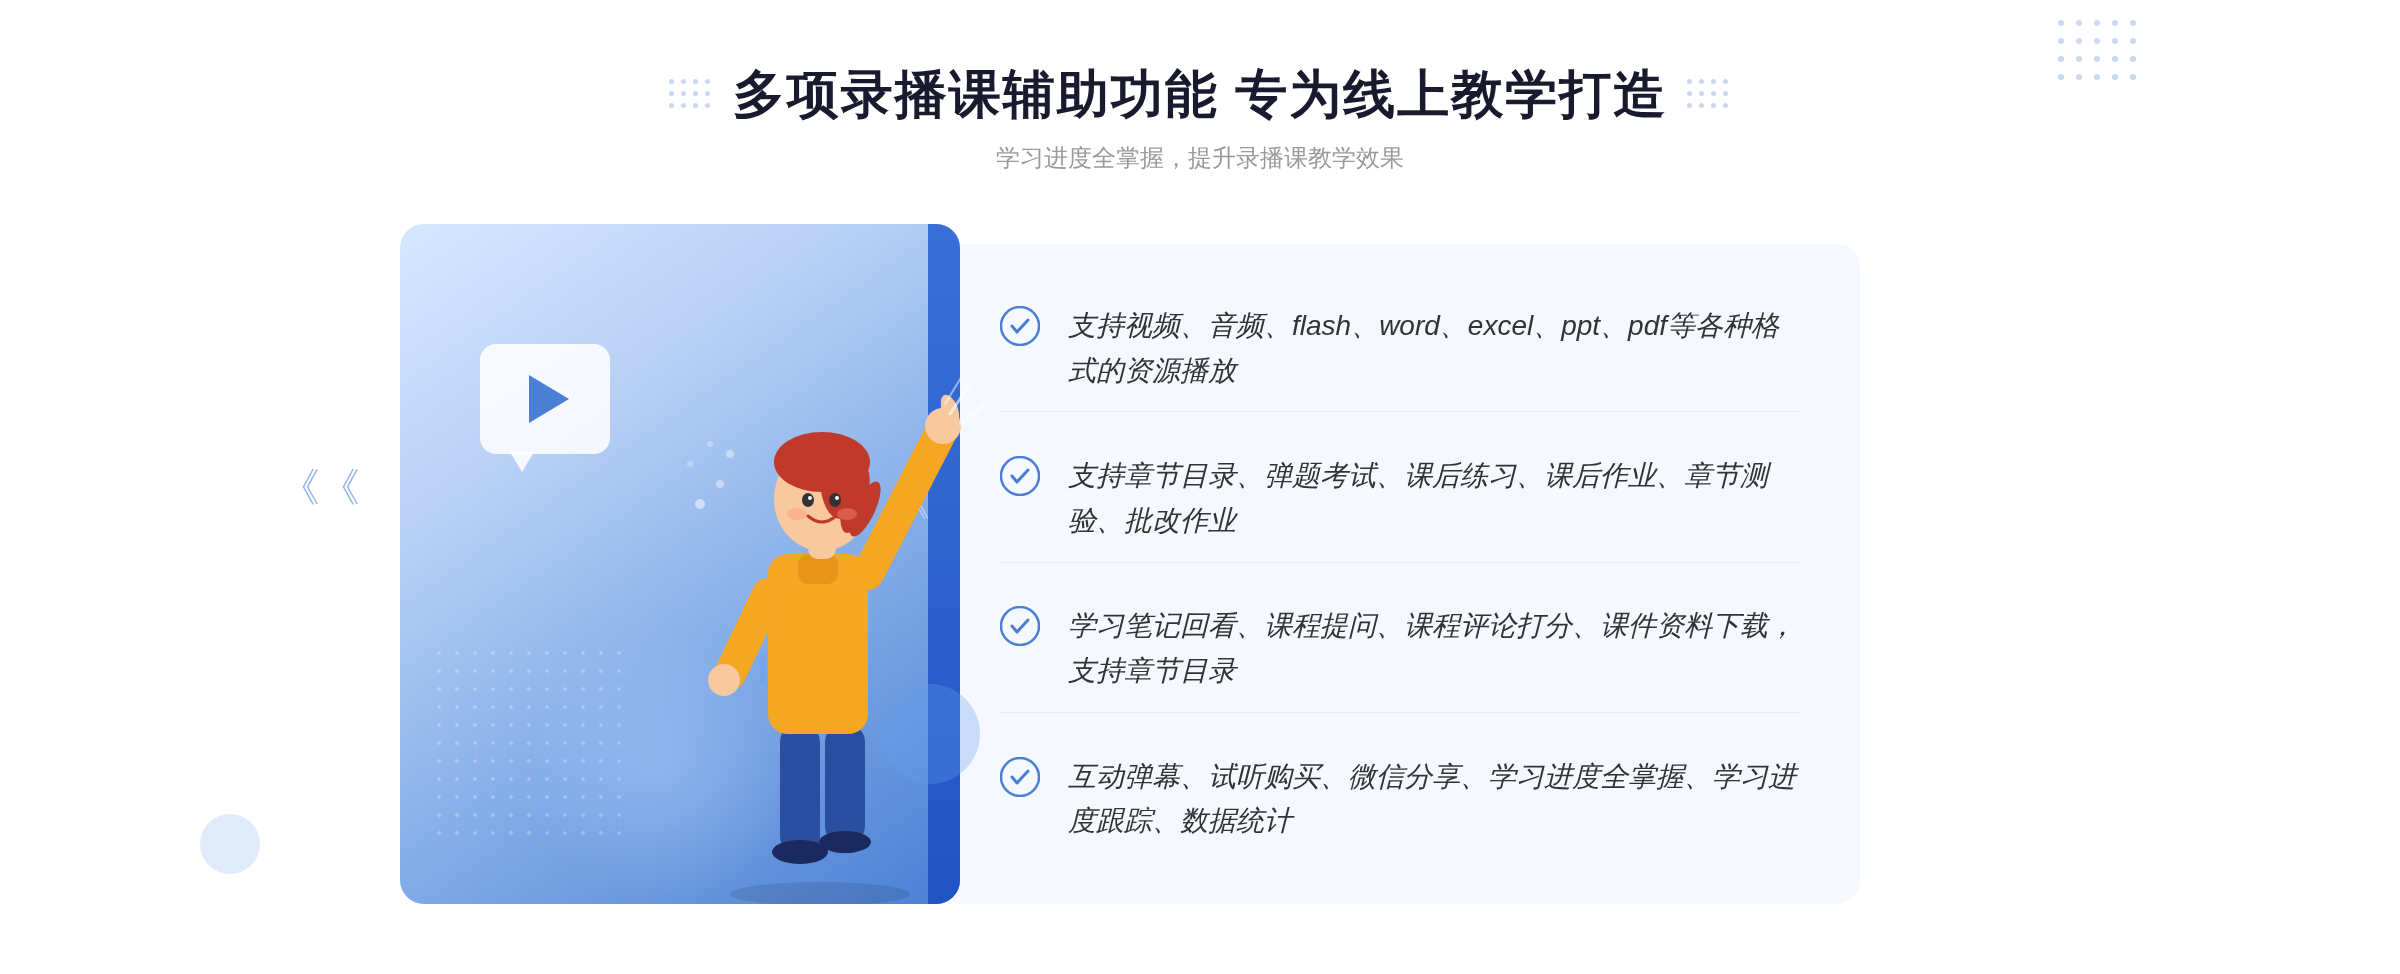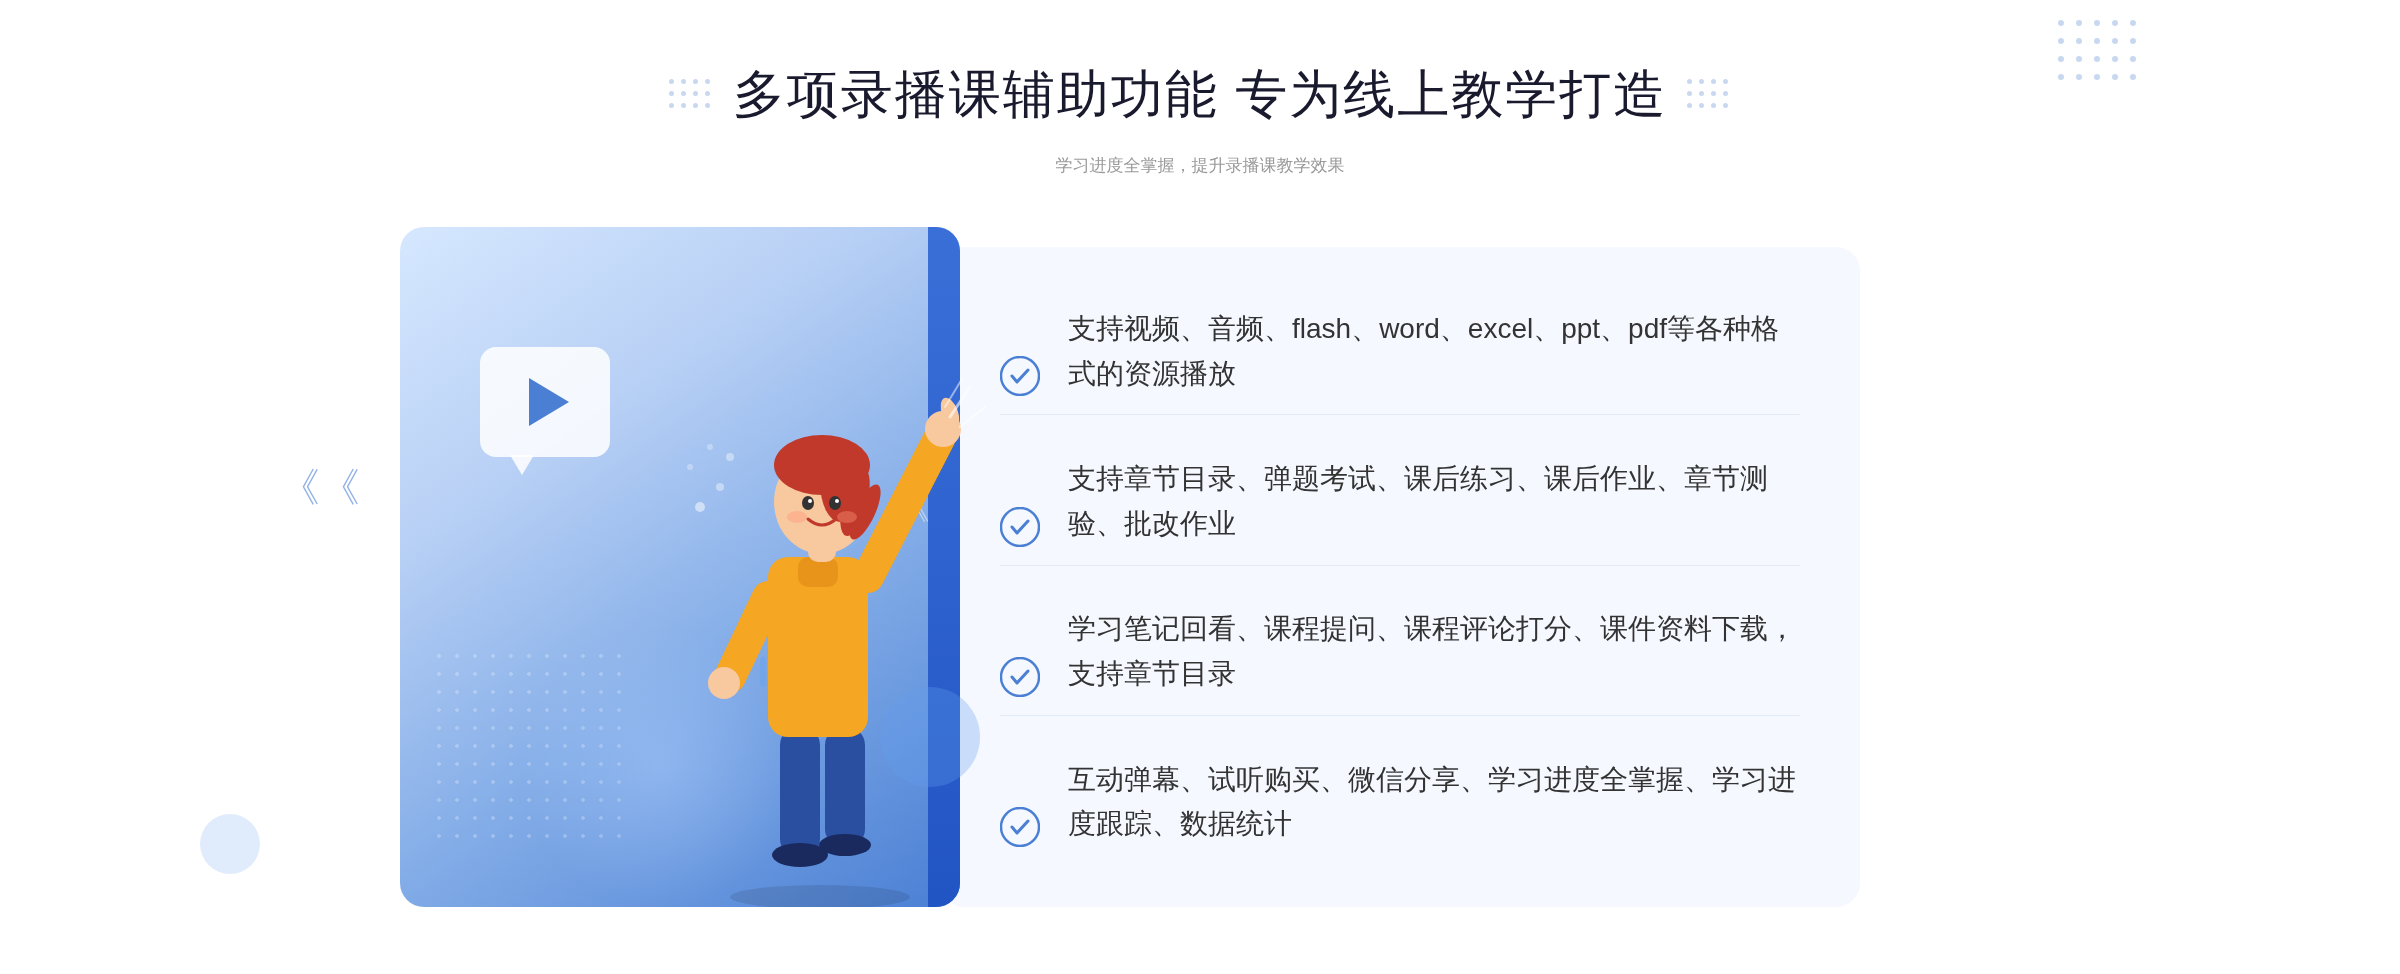--- a/index.html
+++ b/index.html
@@ -58,29 +58,29 @@
 
     .dot {
       width: 5px;
       height: 5px;
       border-radius: 50%;
       background: #c8d8f0;
     }
 
     .main-title {
       font-size: 52px;
-      font-weight: 400;
+      font-weight: 700;
       color: #1a1a2e;
       letter-spacing: 2px;
     }
 
     .sub-title {
-      font-size: 17px;
+      font-size: 24px;
       color: #999;
-      margin-top: 24px;
+      margin-top: 12px;
       font-weight: 400;
     }
 
     
     .content-area {
       display: flex;
       align-items: flex-start;
       width: 1600px;
       gap: 0;
       position: relative;
@@ -209,24 +209,25 @@
       margin-left: -20px;
       margin-top: 20px;
       z-index: 1;
       display: flex;
       flex-direction: column;
       justify-content: space-around;
     }
 
     .feature-item {
       display: flex;
-      align-items: flex-end;
+      align-items: flex-start;
       gap: 28px;
       padding: 18px 0;
       border-bottom: 1px solid rgba(200, 215, 240, 0.4);
+      font-style: italic;
     }
 
     .feature-item:last-child {
       border-bottom: none;
     }
 
     .check-icon {
       width: 40px;
       height: 40px;
       flex-shrink: 0;

